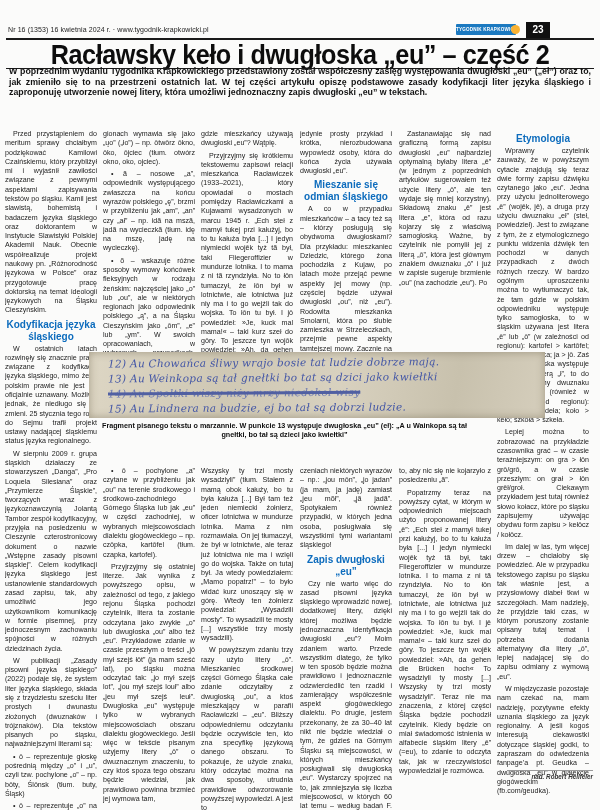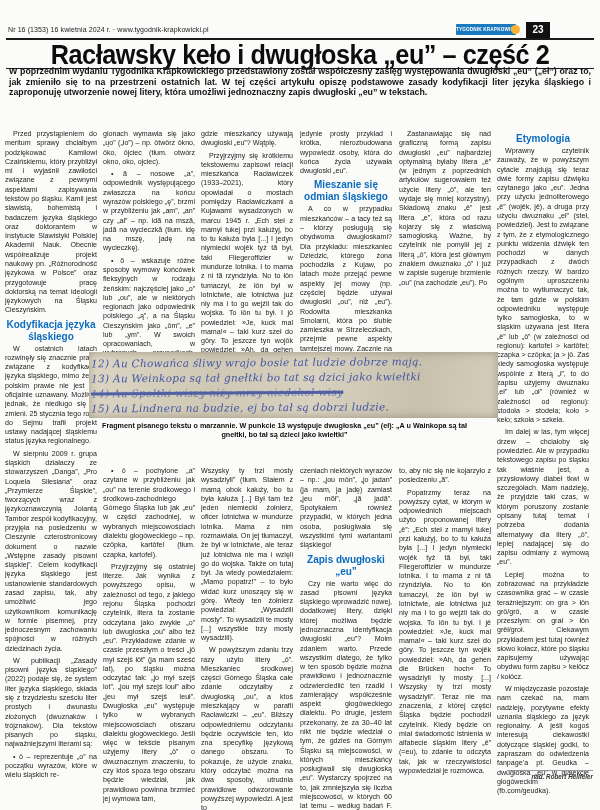--- a/index.html
+++ b/index.html
@@ -32,21 +32,21 @@
   .region-top{height:242px;overflow:hidden;margin-top:20px;}
   .col-1 .region-top,.col-6 .region-top{height:698px;}
   .region-gap{height:95px;}
   .region-bottom{height:361px;overflow:hidden;}
   .column p{margin:0 0 3px 0;text-indent:8px;}
   .column p.cont{text-indent:0;}
   .column h2{font-size:10px;font-weight:bold;color:#0d6cbd;text-align:center;margin:3px 0 2px 0;line-height:1.2;}
 
   
   .figure{left:89px;top:352px;width:391px;}
-  .paper{width:409px;height:66px;overflow:hidden;padding:3px 2px;box-sizing:border-box;
+  .paper{width:456px;height:66px;overflow:hidden;padding:3px 19px;box-sizing:border-box;
         background:linear-gradient(100deg,#ddd6c4 0%,#cfc8b4 30%,#d8d1bf 55%,#c8c1ad 80%,#d5cebc 100%);
         box-shadow:inset 0 0 8px rgba(90,80,55,.45);}
   .hand-line{font-family:"DejaVu Serif",serif;font-style:italic;font-size:10.5px;line-height:15px;
         color:#4356a6;white-space:nowrap;overflow:hidden;letter-spacing:.3px;transform:rotate(-.4deg);}
   .hand-line.struck{text-decoration:line-through;text-decoration-thickness:3px;text-decoration-color:#3a4d9e;
         color:#5a6ab0;opacity:.85;}
   .fig-caption{margin-top:3px;font-size:7.2px;font-weight:bold;line-height:1.3;color:#101010;text-align:center;}
 
   
   .credit{right:7px;top:770px;width:86px;text-align:right;border-top:1px solid #9a9a9a;padding-top:2px;
@@ -67,20 +67,21 @@
 
 <div class="abs lead">W poprzednim wydaniu Tygodnika Krapkowickiego przedstawiony został współczesny zasięg występowania dwugłoski „eu” („eł”) oraz to, jak zmieniło się to na przestrzeni ostatnich lat. W tej części artykułu opiszę podstawowe zasady kodyfikacji liter języka śląskiego i zaproponuję utworzenie nowej litery, która umożliwi jednoznaczny zapis dwugłoski „eu” w tekstach.</div>
 
 <div class="column col-1">
   <div class="region-top">
       <p>Przed przystąpieniem do meritum sprawy chciałbym podziękować Kamilowi Czaińskiemu, który przybliżył mi i wyjaśnił zawiłości związane z pewnymi aspektami zapisywania tekstów po śląsku. Kamil jest slawistą, bohemistą i badaczem języka śląskiego oraz doktorantem w Instytucie Slawistyki Polskiej Akademii Nauk. Obecnie współrealizuje projekt naukowy pn. „Różnorodność językowa w Polsce” oraz przygotowuje pracę doktorską na temat ideologii językowych na Śląsku Cieszyńskim.</p>
       <h2>Kodyfikacja języka śląskiego</h2>
       <p>W ostatnich latach rozwinęły się znacznie prace związane z kodyfikacją języka śląskiego, mimo że w polskim prawie nie jest on oficjalnie uznawany. Możliwe jednak, że niedługo się to zmieni. 25 stycznia tego roku do Sejmu trafił projekt ustawy nadającej śląskiemu status języka regionalnego.</p>
       <p>W sierpniu 2009 r. grupa śląskich działaczy ze stowarzyszeń „Danga”, „Pro Loquela Silesiana” oraz „Przymierze Śląskie”, tworzących wraz z językoznawczynią Jolantą Tambor zespół kodyfikacyjny, przyjęła na posiedzeniu w Cieszynie czterostronicowy dokument o nazwie „Wstępne zasady pisowni śląskiej”. Celem kodyfikacji języka śląskiego jest ustanowienie standardowych zasad zapisu, tak, aby umożliwić jego użytkownikom komunikację w formie pisemnej, przy jednoczesnym zachowaniu spójności w różnych dziedzinach życia.</p>
       <p>W publikacji „Zasady pisowni języka śląskiego” (2022) podaje się, że system liter języka śląskiego, składa się z trzydziestu sześciu liter prostych i dwunastu złożonych (dwuznaków i trójznaków). Dla tekstów pisanych po śląsku, najważniejszymi literami są:</p>
+      <p>• ô – reprezentuje głoskę pośrednią między „o” i „u”, czyli tzw. pochylone „o” – np. bôty, Ślônsk (tłum. buty, Śląsk)</p>
       <p>• ô – reprezentuje „o” na początku wyrazów, które w wielu śląskich re-</p>
     </div>
 </div>
 <div class="column col-2">
   <div class="region-top">
       <p class="cont">gionach wymawia się jako „ųo” („ło”) – np. ôtwôrz ôkno, ôko, ôjciec (tłum. otwórz okno, oko, ojciec).</p>
       <p>• ã – nosowe „a”, odpowiednik występującego zwłaszcza na końcu wyrazów polskiego „ę”, brzmi w przybliżeniu jak „am”, „an” czy „ał” – np. idã na mszã, jadã na wycieczkã (tłum. idę na mszę, jadę na wycieczkę).</p>
       <p>• õ – wskazuje różne sposoby wymowy końcówek fleksyjnych w rodzaju żeńskim: najczęściej jako „o” lub „ou”, ale w niektórych regionach jako odpowiednik polskiego „ą”, a na Śląsku Cieszyńskim jako „ôm”, „e” lub „ym”. W swoich opracowaniach, w wybranych przypadkach, poprzez „õ” zaznaczam brzmienie „ył” – np. kurõ dać (tłum. kurom dać).</p>
     </div>
   <div class="region-gap"></div>
@@ -120,22 +121,22 @@
   <div class="region-gap"></div>
   <div class="region-bottom">
       <p class="cont">to, aby nic się nie kojarzyło z posiedzeniu „ã”.</p>
       <p>Popatrzmy teraz na powyższy cytat, w którym w odpowiednich miejscach użyto proponowanej litery „ê”: „Ech steł z mamył tukej przi kałużyj, bo to tu kałuża była [...] I jedyn niymiecki wojêk tyż tã był, taki Fliegeroffizier w mundurze lotnika. I to mama z ni tã rzyndziyła. No to łôn tumaczył, że łôn był w lotnictwie, ale lotnictwa już niy ma i to go wejźli tak do wojska. To łôn tu był. I jê powiedzieł: »Je, kuck mal mama!« – taki kurz szeł do gôry. To jeszcze tyn wojêk powiedzieł: »Ah, da gehen die Brücken hoch« To wysadziyli ty mosty [...] Wszysky ty trzi mosty wysadziyli”. Teraz nie ma znaczenia, z której części Śląska będzie pochodził czytelnik. Kiedy będzie on miał świadomość istnienia w alfabecie śląskim litery „ê” (=eu), to zdanie to odczyta tak, jak w rzeczywistości wypowiedział je rozmówca.</p>
     </div>
 </div>
 <div class="column col-6">
   <div class="region-top">
       <h2>Etymologia</h2>
       <p>Wprawny czytelnik zauważy, że w powyższym cytacie znajdują się teraz dwie formy zapisu dźwięku czytanego jako „eu”. Jedna przy użyciu jednoliterowego „ê” (wojêk, jê), a druga przy użyciu dwuznaku „eł” (steł, powiedzieł). Jest to związane z tym, że z etymologicznego punktu widzenia dźwięk ten pochodzi w danych przypadkach z dwóch różnych rzeczy. W bardzo ogólnym uproszczeniu można to wytłumaczyć tak, że tam gdzie w polskim odpowiedniku występuje tylko samogłoska, to w śląskim używana jest litera „ê” lub „ô” (w zależności od regionu): kartofel &gt; kartôfel; czapka &gt; czôpka; ja &gt; jô. Zaś kiedy samogłoska występuje wspólnie z literą „ł”, to do zapisu użyjemy dwuznaku „eł” lub „oł” (również w zależności od regionu): stodoła &gt; stodeła; koło &gt; keło; szkoła &gt; szkeła.</p>
+      <p>Lepiej można to zobrazować na przykładzie czasownika grać – w czasie teraźniejszym: on gra &gt; łôn grô/grô, a w czasie przeszłym: on grał &gt; łôn grêł/groł. Ciekawym przykładem jest tutaj również słowo kołacz, które po śląsku zapisujemy używając obydwu form zapisu &gt; kełôcz / kołôcz.</p>
       <p>Im dalej w las, tym więcej drzew – chciałoby się powiedzieć. Ale w przypadku tekstowego zapisu po śląsku tak właśnie jest, a przysłowiowy diabeł tkwi w szczegółach. Mam nadzieję, że przyjdzie taki czas, w którym poruszony zostanie opisany tutaj temat i potrzeba dodania alternatywy dla litery „ô”, lepiej nadającej się do zapisu odmiany z wymową „eu”.</p>
-      <p>Lepiej można to zobrazować na przykładzie czasownika grać – w czasie teraźniejszym: on gra &gt; łôn grô/grô, a w czasie przeszłym: on grał &gt; łôn grêł/groł. Ciekawym przykładem jest tutaj również słowo kołacz, które po śląsku zapisujemy używając obydwu form zapisu &gt; kełôcz / kołôcz.</p>
       <p>W międzyczasie pozostaje nam czekać na, mam nadzieję, pozytywne efekty uznania śląskiego za język regionalny. A jeśli kogoś interesują ciekawostki dotyczące śląskiej godki, to zapraszam do odwiedzenia fanpage’a pt. Geudka – dwugłoska „eu” w dialekcie głogóweckim (fb.com/geudka).</p>
     </div>
 </div>
 
 <div class="abs figure">
   <div class="paper">
       <div class="hand-line">12) Au Chowańca śliwy wrajo bosie tat ludzie dobrze mają.</div>
       <div class="hand-line">13) Au Weinkopa są tał gnełtki bo tat są dzici jako kwiełtki</div>
       <div class="hand-line struck">14) Au Społtki wiszy niży mrzy niedokoł wisy</div>
       <div class="hand-line">15) Au Lindnera na budzie, ej bo tał są dobrzi ludzie.</div>

